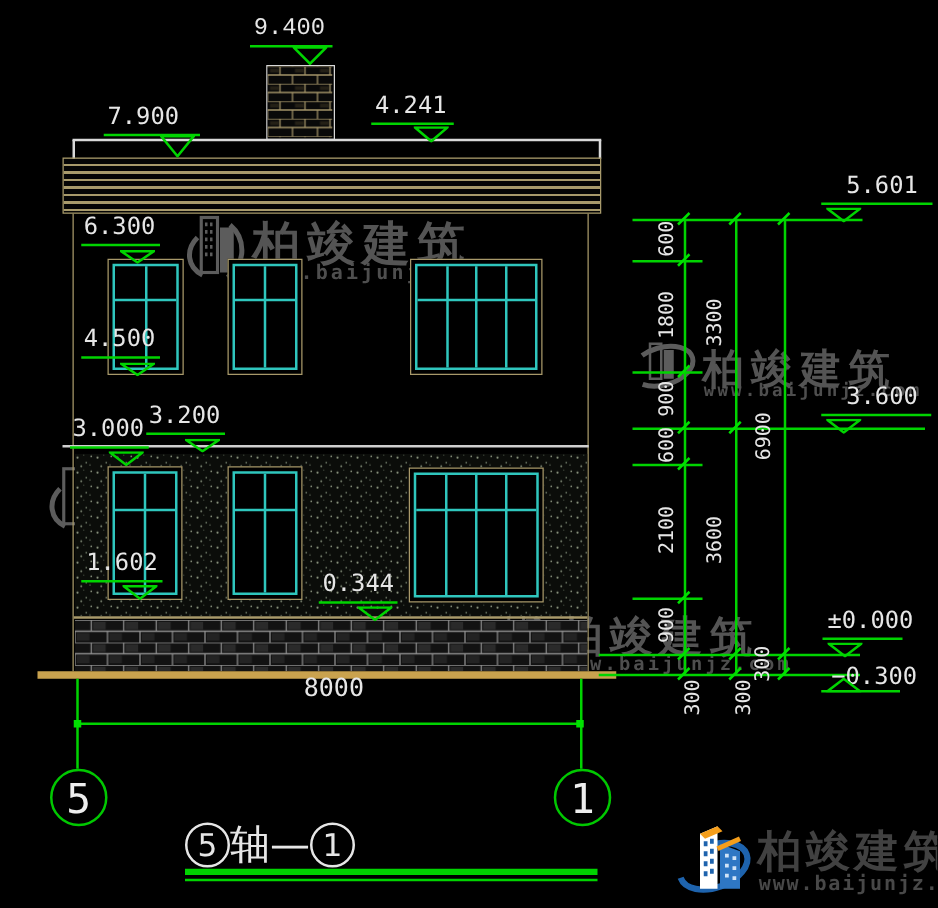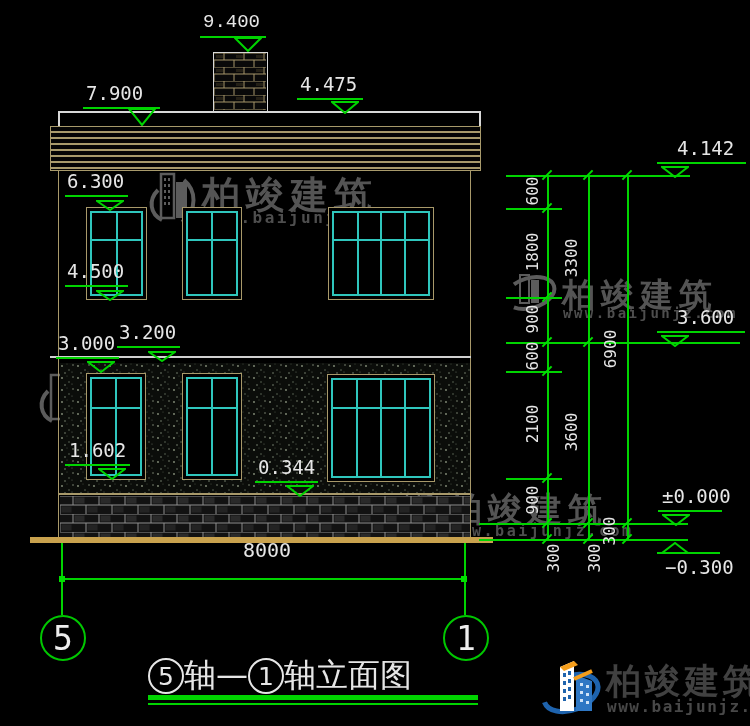--- a/index.html
+++ b/index.html
@@ -211,21 +211,21 @@
       <div class="abs tick" style="left: 627px; top: 175px;"></div>
       <div class="abs tick" style="left: 627px; top: 523px;"></div>
       <div class="abs tick" style="left: 627px; top: 539px;"></div>
       <div class="abs rottext" style="left: 611px; top: 349px;">6900</div>
       <div class="abs rottext" style="left: 610px; top: 531px;">300</div>
       <div class="abs dimtext" style="left: 203px; top: 13px; font-family: Liberation Mono, monospace;">9.400</div>
       <div class="abs" style="left: 200px; top: 36px; width: 66px; height: 2px; background: rgb(0, 212, 0);"></div>
       <div class="abs" style="left: 234px; top: 37px;"><svg width="28" height="15">
           <polygon points="1,1 27,1 14,14" fill="none" stroke="#00d400" stroke-width="2"></polygon>
         </svg></div>
-      <div class="abs dimtext" style="left: 300px; top: 75px;">4.475</div>
+      <div class="abs dimtext" style="left: 300px; top: 75px;">4.241</div>
       <div class="abs" style="left: 297px; top: 98px; width: 66px; height: 2px; background: rgb(0, 212, 0);"></div>
       <div class="abs" style="left: 331px; top: 99px;"><svg width="28" height="13">
           <polygon points="1,1 27,1 14,12" fill="none" stroke="#00d400" stroke-width="2"></polygon>
         </svg></div>
       <div class="abs dimtext" style="left: 86px; top: 84px;">7.900</div>
       <div class="abs" style="left: 83px; top: 107px; width: 77px; height: 2px; background: rgb(0, 212, 0);"></div>
       <div class="abs" style="left: 128px; top: 108px;"><svg width="28" height="18">
           <polygon points="1,1 27,1 14,17" fill="none" stroke="#00d400" stroke-width="2"></polygon>
         </svg></div>
       <div class="abs dimtext" style="left: 67px; top: 172px;">6.300</div>
@@ -251,36 +251,36 @@
       <div class="abs dimtext" style="left: 69px; top: 441px;">1.602</div>
       <div class="abs" style="left: 65px; top: 464px; width: 65px; height: 2px; background: rgb(0, 212, 0);"></div>
       <div class="abs" style="left: 98px; top: 465px;"><svg width="28" height="12">
           <polygon points="1,1 27,1 14,11" fill="none" stroke="#00d400" stroke-width="2"></polygon>
         </svg></div>
       <div class="abs dimtext" style="left: 258px; top: 458px;">0.344</div>
       <div class="abs" style="left: 255px; top: 481px; width: 63px; height: 2px; background: rgb(0, 212, 0);"></div>
       <div class="abs" style="left: 286px; top: 482px;"><svg width="28" height="12">
           <polygon points="1,1 27,1 14,11" fill="none" stroke="#00d400" stroke-width="2"></polygon>
         </svg></div>
-      <div class="abs dimtext" style="left: 677px; top: 139px;">4.142</div>
+      <div class="abs dimtext" style="left: 677px; top: 139px;">5.601</div>
       <div class="abs" style="left: 657px; top: 162px; width: 89px; height: 2px; background: rgb(0, 212, 0);"></div>
       <div class="abs" style="left: 661px; top: 163px;"><svg width="28" height="12">
           <polygon points="1,1 27,1 14,11" fill="none" stroke="#00d400" stroke-width="2"></polygon>
         </svg></div>
       <div class="abs dimtext" style="left: 677px; top: 308px;">3.600</div>
       <div class="abs" style="left: 657px; top: 331px; width: 88px; height: 2px; background: rgb(0, 212, 0);"></div>
       <div class="abs" style="left: 661px; top: 332px;"><svg width="28" height="12">
           <polygon points="1,1 27,1 14,11" fill="none" stroke="#00d400" stroke-width="2"></polygon>
         </svg></div>
       <div class="abs dimtext" style="left: 662px; top: 487px;">±0.000</div>
       <div class="abs" style="left: 658px; top: 510px; width: 64px; height: 2px; background: rgb(0, 212, 0);"></div>
       <div class="abs" style="left: 662px; top: 511px;"><svg width="28" height="12">
           <polygon points="1,1 27,1 14,11" fill="none" stroke="#00d400" stroke-width="2"></polygon>
         </svg></div>
-      <div class="abs dimtext" style="left: 665px; top: 558px; text-align: center;">−0.300</div>
+      <div class="abs dimtext" style="left: 665px; top: 532px; text-align: center;">−0.300</div>
       <div class="abs" style="left: 657px; top: 552px; width: 63px; height: 2px; background: rgb(0, 212, 0);"></div>
       <div class="abs" style="left: 661px; top: 539px;"><svg width="28" height="12">
           <polygon points="1,11 27,11 14,1" fill="none" stroke="#00d400" stroke-width="2"></polygon>
         </svg></div>
     </div>
 
   <div class="abs gline" style="left:61px;top:543px;width:2px;height:72px;"></div>
   <div class="abs gline" style="left:464px;top:543px;width:2px;height:72px;"></div>
   <div class="abs gline" style="left:61px;top:578px;width:404px;height:2px;"></div>
   <div class="abs" style="left:59px;top:576px;width:6px;height:6px;background:#00e000;"></div>
@@ -294,21 +294,20 @@
     </div>
 
   <div class="abs title-row" style="left:148px;top:654px;">
     <span class="bubble" style="width:32px;height:32px;font-size:25px;">
         <span>5</span>
       </span>
     <span>轴—</span>
     <span class="bubble" style="width:32px;height:32px;font-size:25px;">
         <span>1</span>
       </span>
-    <span>轴立面图</span>
   </div>
   <div class="abs" style="left:148px;top:695px;width:330px;height:5px;background:#00d400;"></div>
   <div class="abs" style="left:148px;top:703px;width:330px;height:2px;background:#00d400;"></div>
 
   <div class="abs" style="left:540px;top:653px;">
     <svg width="64" height="68" viewBox="0 0 64 68">
       <ellipse cx="31" cy="40" rx="28" ry="17" fill="none" stroke="#1e63ad" stroke-width="5" stroke-dasharray="72 34" transform="rotate(-20 31 40)"></ellipse>
       <polygon points="20,14 34,8 34,58 20,58" fill="#ffffff"></polygon>
       <polygon points="20,14 34,8 38,12 24,18" fill="#f59e1b"></polygon>
       <polygon points="36,22 52,28 52,58 36,58" fill="#2e77c4"></polygon>

